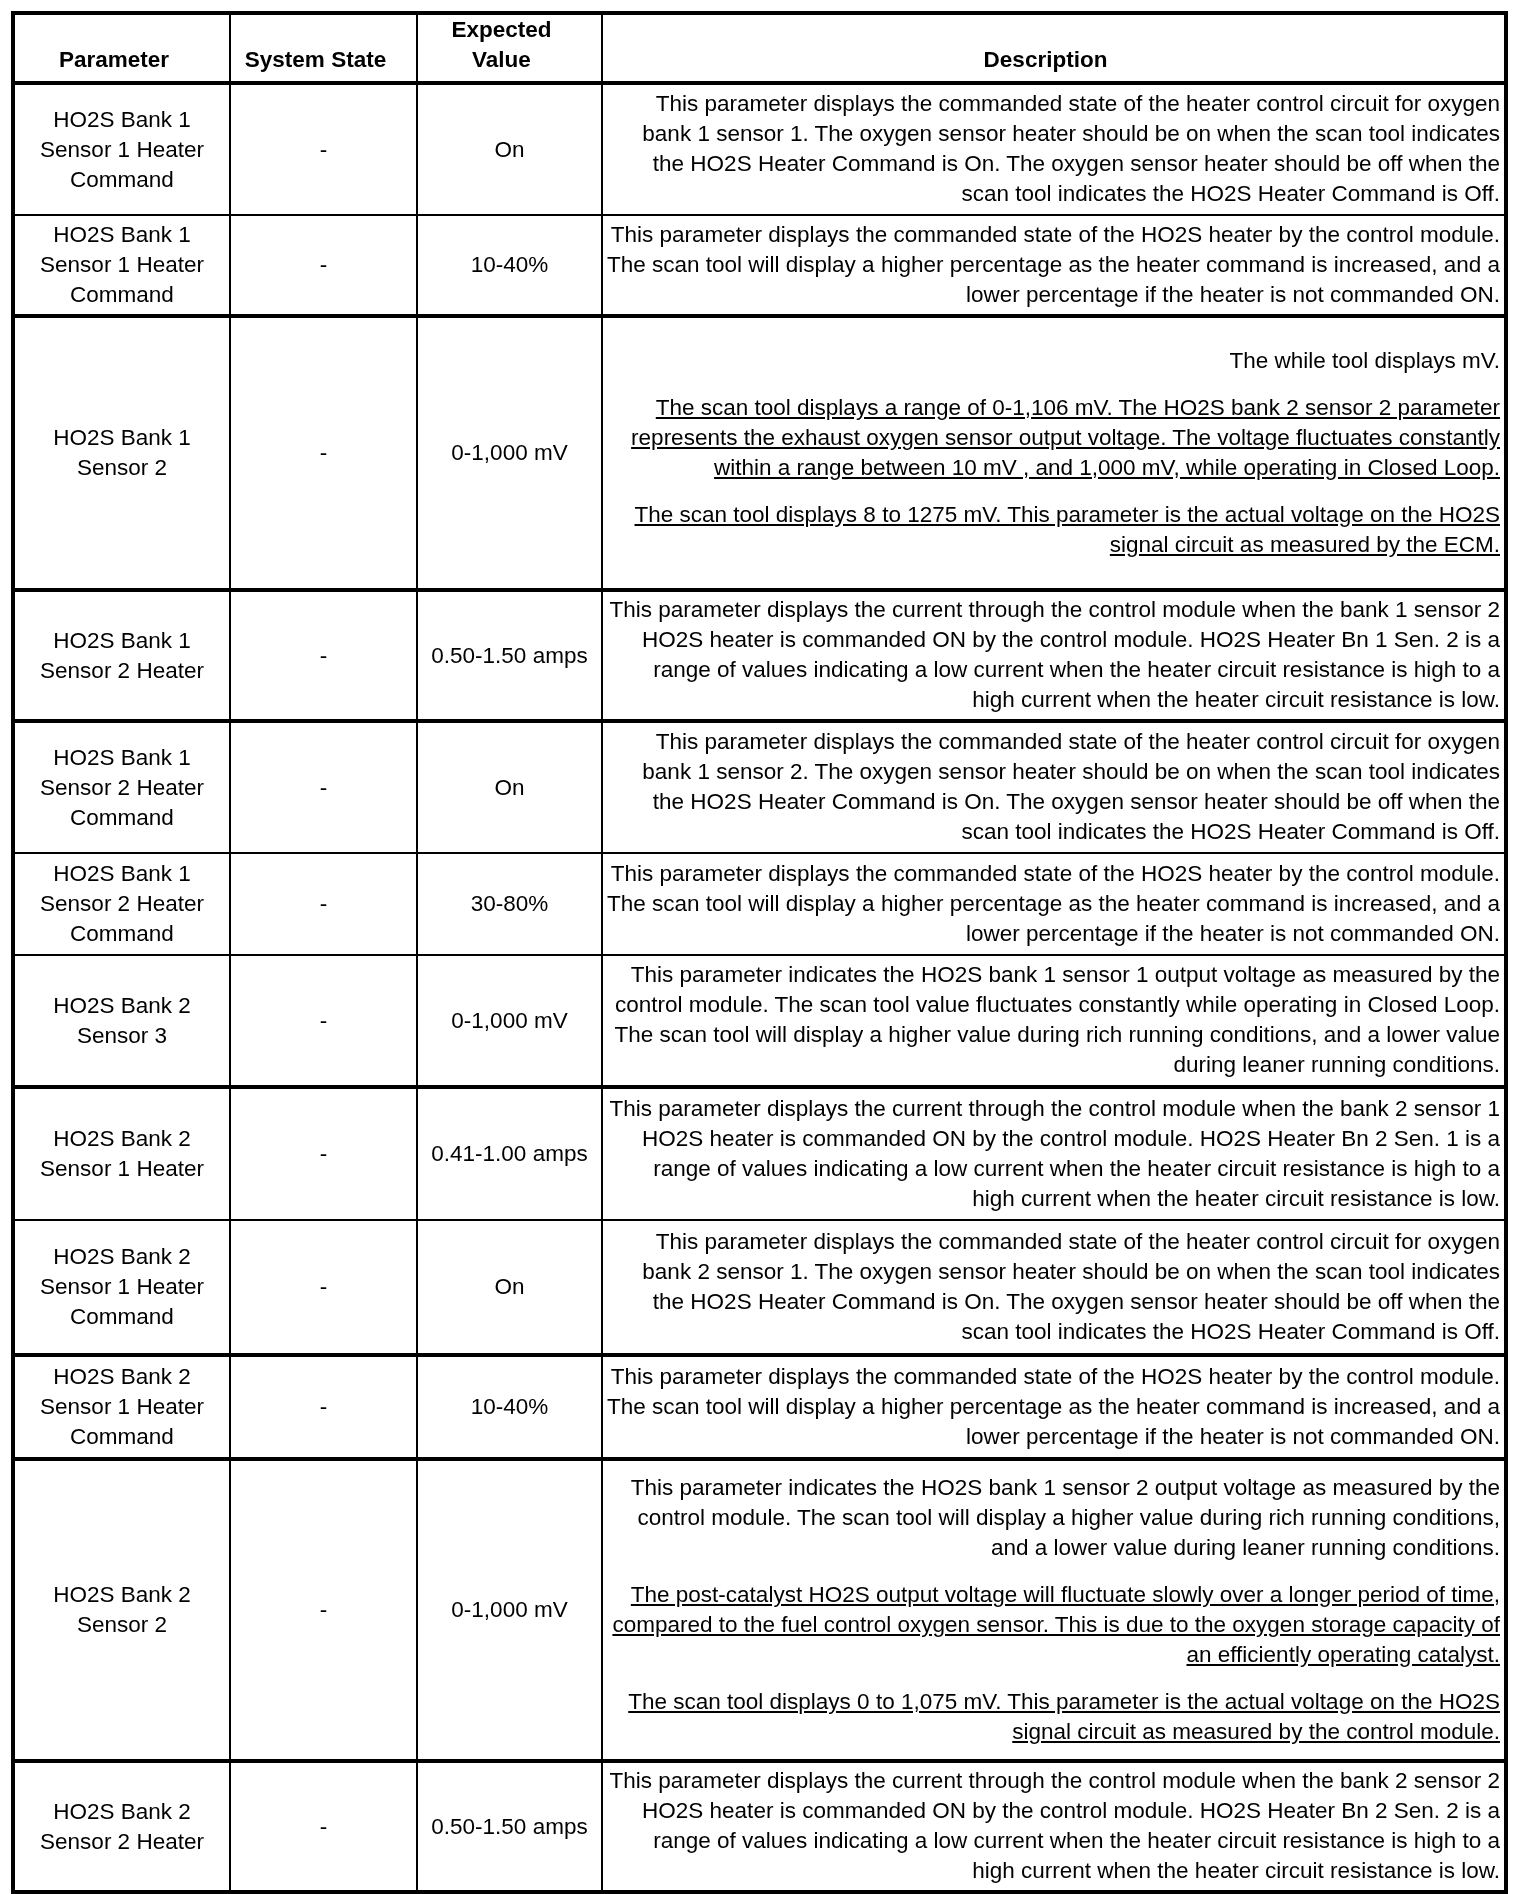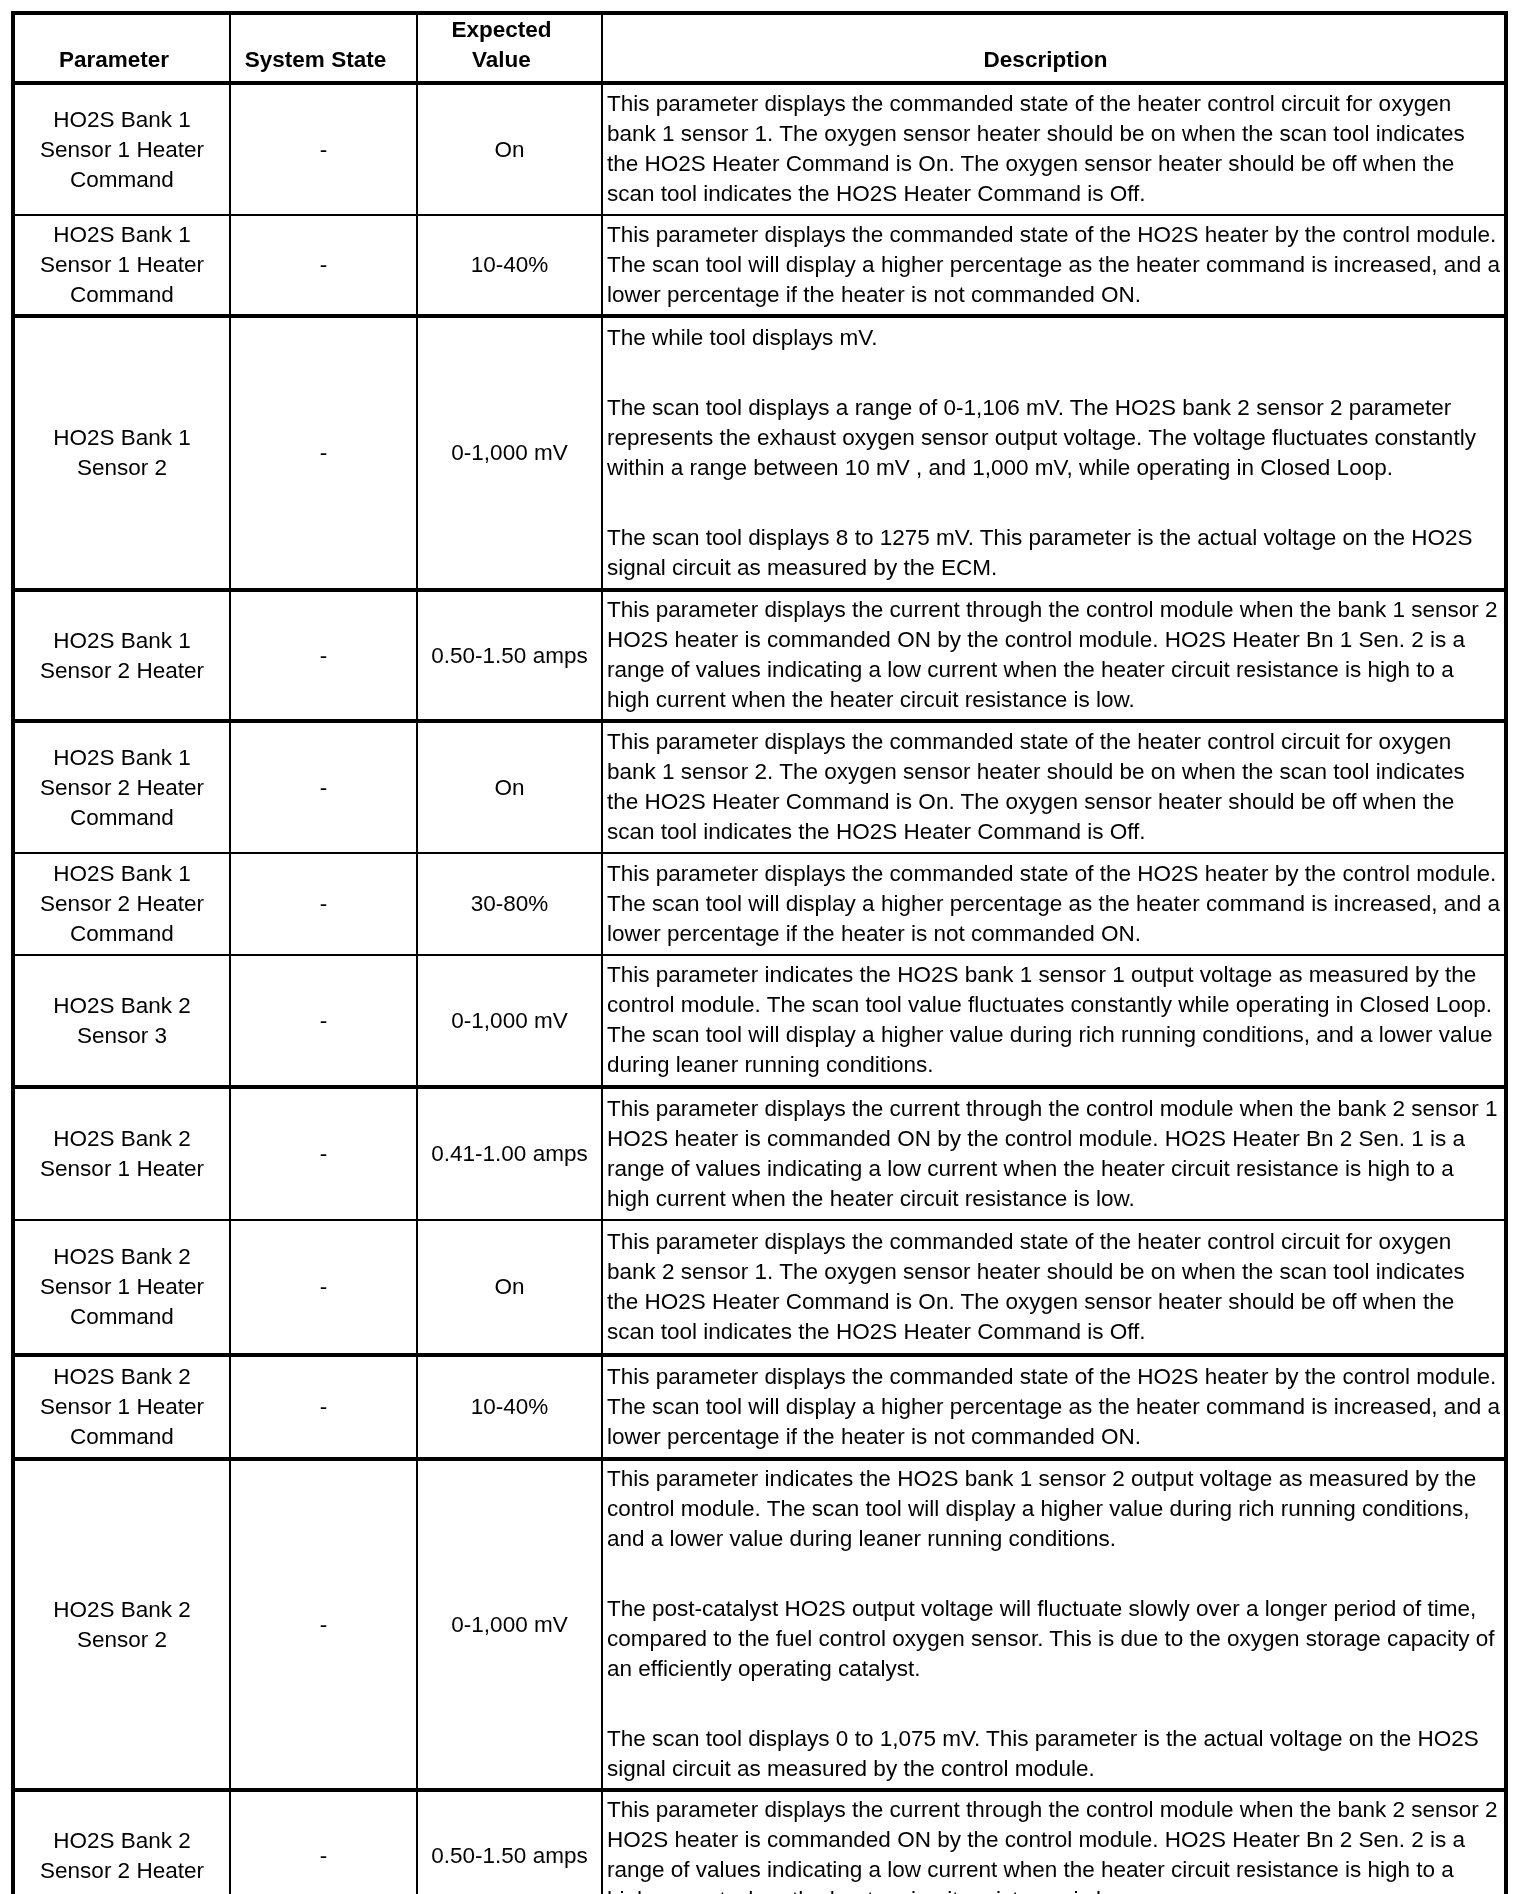--- a/index.html
+++ b/index.html
@@ -8,23 +8,23 @@
   table.param-table {
     position: absolute; left: 11px; top: 11px; width: 1497px;
     border-collapse: collapse; border: 4px solid #000; table-layout: fixed;
   }
   col.c1 { width: 217px; } col.c2 { width: 187px; } col.c3 { width: 185px; } col.c4 { width: auto; }
   th, td { border: 2px solid #000; vertical-align: middle; font-size: 22.5px; line-height: 30px; }
   thead th { font-weight: bold; text-align: center; vertical-align: bottom; padding: 0 20px 6px 4px; height: 60px; }
   thead tr { border-bottom: 4px solid #000; }
   td.param { text-align: center; padding: 2px 2px 2px 2px; }
   td.state, td.value { text-align: center; padding: 2px 2px; white-space: nowrap; }
-  td.desc { text-align: left; padding: 3px 4px 4px 4px; }
+  td.desc { text-align: right; padding: 3px 4px 4px 4px; }
   td.desc p { margin: 0; }
-  td.desc p + p { margin-top: 40px; }
+  td.desc p + p { margin-top: 17px; text-decoration: underline; }
   tbody tr.thick-bottom { border-bottom: 4px solid #000; }
 </style>
 </head>
 <body>
 
 <table class="param-table">
   <colgroup>
       <col class="c1">
       <col class="c2">
       <col class="c3">

